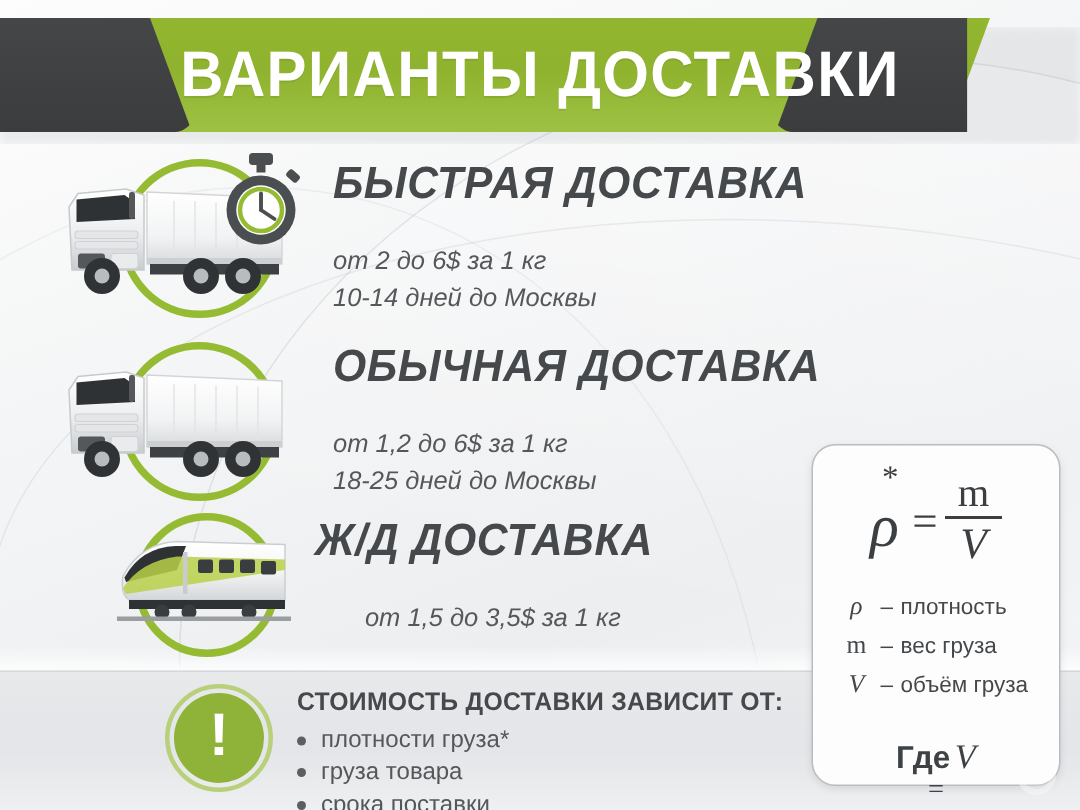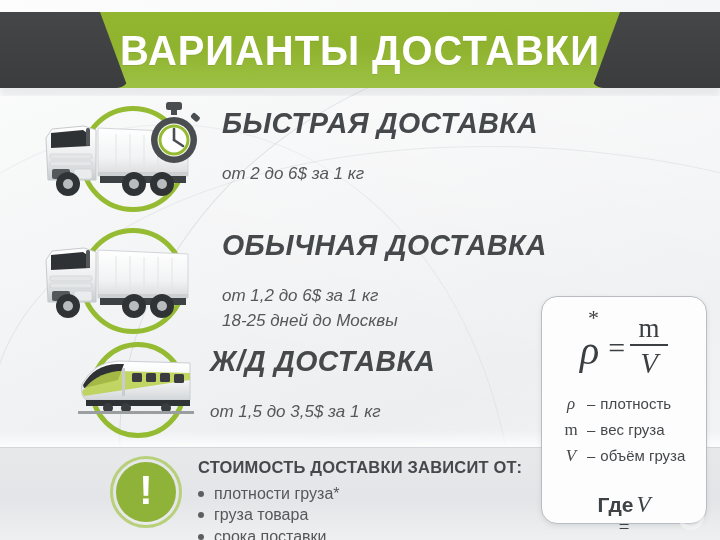--- a/index.html
+++ b/index.html
@@ -34,21 +34,21 @@
     position:absolute;left:0;right:0;top:447px;height:93px;
     background:linear-gradient(180deg,#e7e9eb 0%,#e3e5e8 55%,#eef0f1 100%);
     border-top:1px solid rgba(160,168,176,.35);
   }
   .band-hi{
     position:absolute;left:0;right:0;top:430px;height:18px;
     background:linear-gradient(180deg,rgba(255,255,255,0),rgba(255,255,255,.9));
   }
 
   
-  .header{position:absolute;left:0;top:12px;width:720px;height:80px;}
+  .header{position:absolute;left:0;top:12px;width:645px;height:80px;}
   .hdr-shadow{
     position:absolute;left:0;top:6px;width:720px;height:78px;
     background:rgba(120,128,136,.13);
     clip-path:polygon(0 0,720px 0,720px 100%,0 100%);
     filter:blur(3px);
   }
   .hdr-green{
     position:absolute;left:60px;top:0;width:600px;height:76px;
     background:linear-gradient(180deg,#93b630 0%,#8fb32e 45%,#9dc143 100%);
     clip-path:polygon(28px 0, 600px 0, 572px 100%, 0 100%);
@@ -73,21 +73,21 @@
     font-family:"Liberation Sans Narrow","Liberation Sans",sans-serif;
     transform:scaleX(.93);
     text-shadow:0 1px 0 rgba(0,0,0,.07);
     white-space:nowrap;
   }
 
   
   .opt{position:absolute;display:flex;align-items:flex-start;font-style:italic;}
   .opt-1{left:38px;top:100px;}
   .opt-2{left:38px;top:222px;}
-  .opt-3{left:78px;top:338px;}
+  .opt-3{left:78px;top:338px;text-align:center;}
 
   .art{position:relative;flex:0 0 auto;}
   .ring{
     position:absolute;border-radius:50%;
     border:5px solid #95bb33;
   }
   .art-truck{width:172px;height:112px;}
   .art-truck .ring{width:96px;height:96px;left:42px;top:6px;}
   .art-train{width:120px;height:98px;}
   .art-train .ring{width:86px;height:86px;left:12px;top:4px;}
@@ -288,20 +288,21 @@
         <circle cx="32" cy="40" r="16.5" fill="#ffffff"></circle>
         <circle cx="32" cy="40" r="14" fill="none" stroke="#95bb33" stroke-width="3"></circle>
         <line x1="32" y1="40" x2="32" y2="29" stroke="#4b4e51" stroke-width="2.6" stroke-linecap="round"></line>
         <line x1="32" y1="40" x2="41" y2="46" stroke="#4b4e51" stroke-width="2.6" stroke-linecap="round"></line>
         <rect x="49" y="14" width="9" height="6" rx="2" transform="rotate(42 53 17)" fill="#4b4e51"></rect>
       </svg>
     </div>
     <div class="opt-text">
       <div class="opt-title">БЫСТРАЯ ДОСТАВКА</div>
       <div class="opt-line">от 2 до 6$ за 1 кг</div>
+      <div class="opt-line">10-14 дней до Москвы</div>
     </div>
   </div>
 
   <div class="opt opt-2">
     <div class="art art-truck">
       <div class="ring"></div>
       <svg class="truck" viewBox="0 0 168 86">
         <defs>
           <linearGradient id="tbody2" x1="0" y1="0" x2="0" y2="1">
             <stop offset="0" stop-color="#ffffff"></stop>

